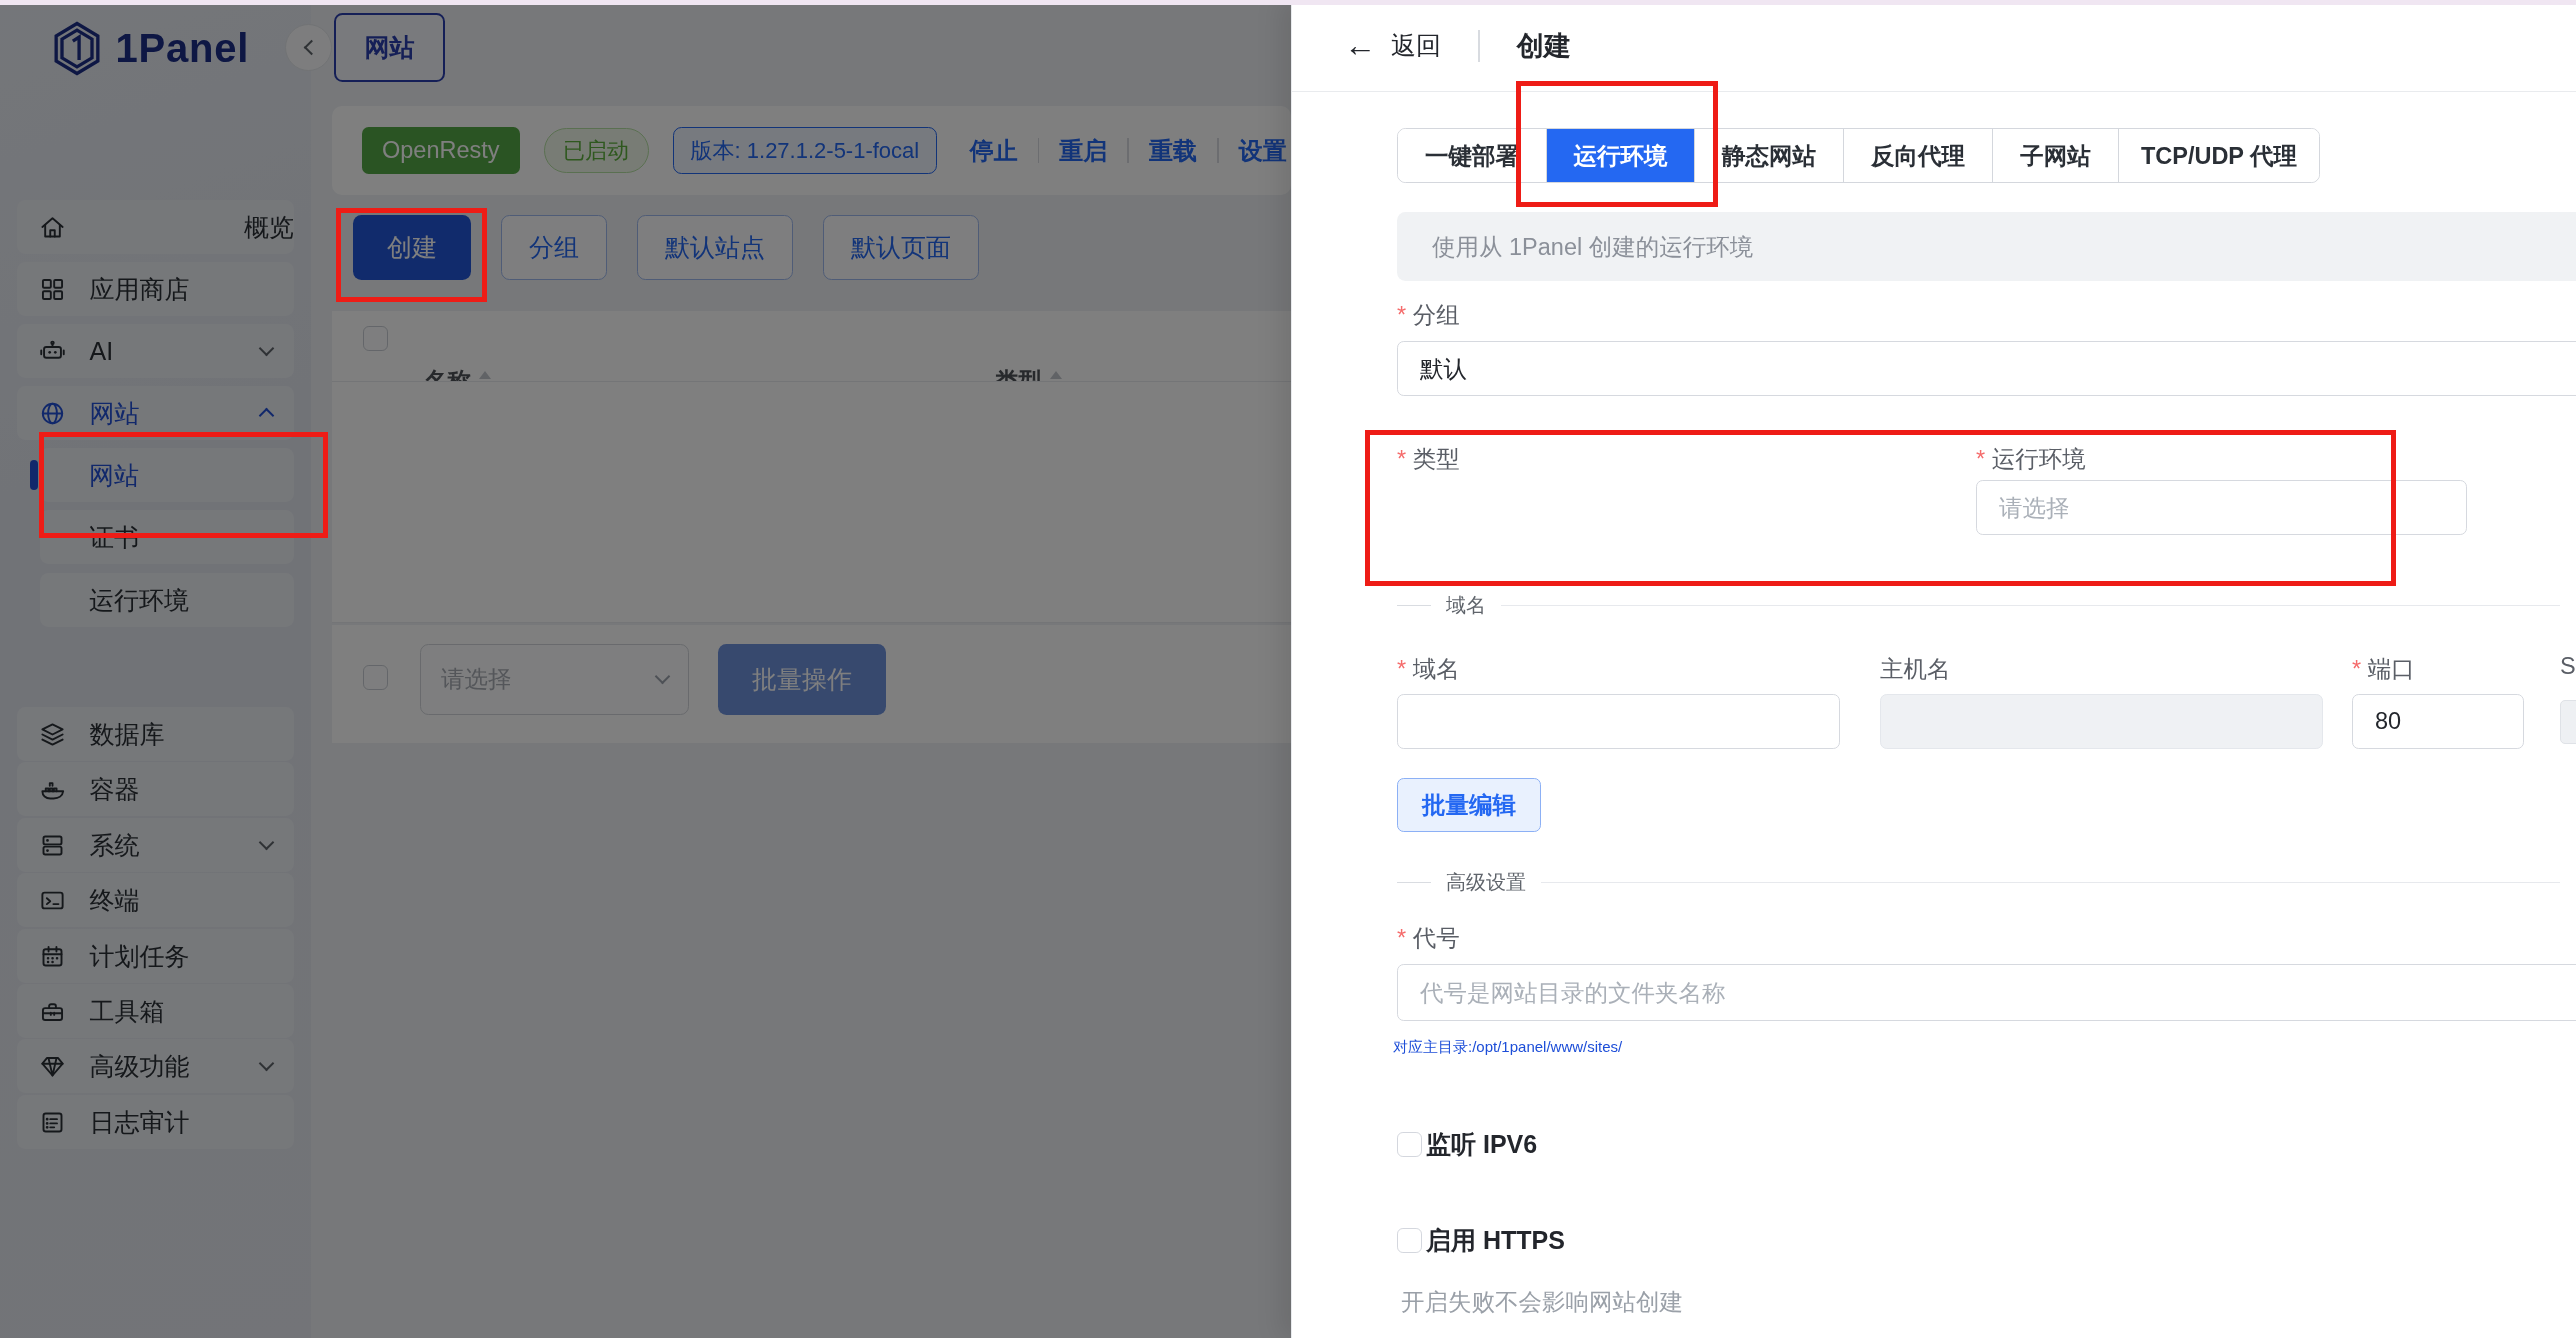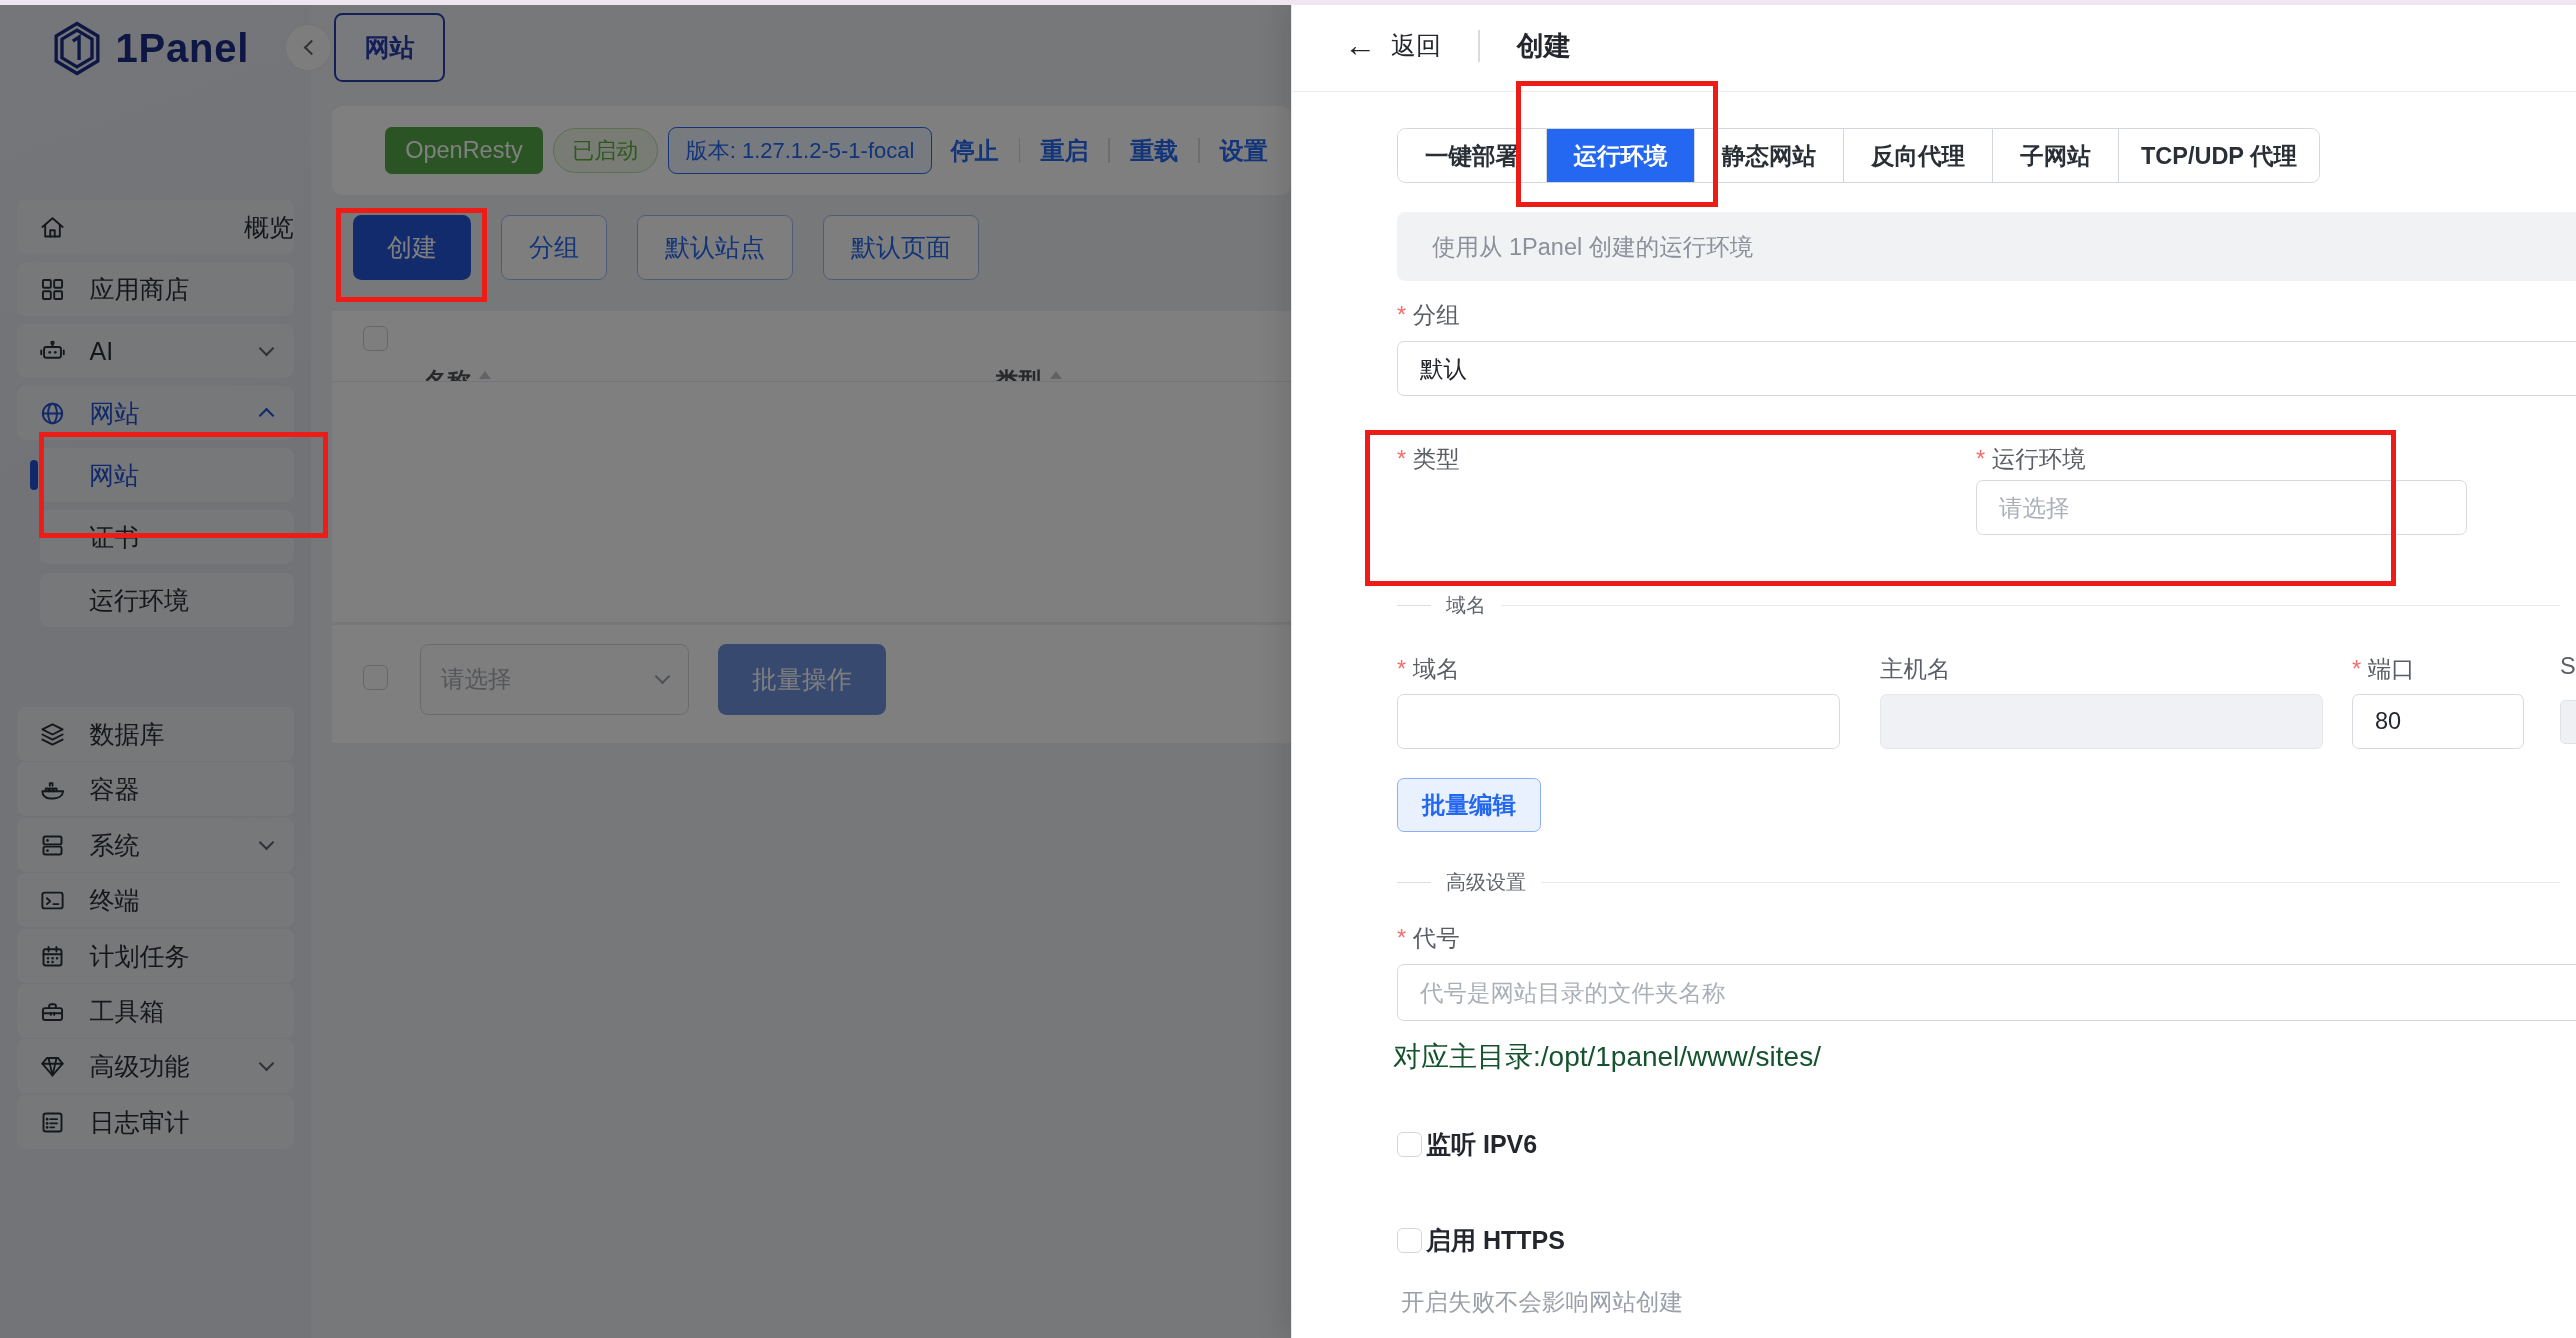--- a/index.html
+++ b/index.html
@@ -32,21 +32,21 @@
   .side-item .s-chev { margin-left:auto; margin-right:22px; }
   .side-item.active { color:#2250d6; }
   .sub-pill { position:absolute; left:-10px; top:11.8px; width:7.6px; height:30px; border-radius:4.2px; background:#2250d6; }
 
   .content { position:absolute; left:311px; top:0; right:0; bottom:0; }
   .top-tab { position:absolute; left:334px; top:13.4px; width:111px; height:69px; border:2.5px solid #2b3fae;
              border-radius:8.4px; background:#f3f5fa; color:#2b3fae; font-size:25px; font-weight:bold;
              display:flex; align-items:center; justify-content:center; }
 
   .svc-card { position:absolute; left:332px; top:106px; width:959px; height:89px; background:#fff;
-              border-radius:10px; display:flex; align-items:center; padding-left:30px; gap:10px;justify-content:center; }
+              border-radius:10px; display:flex; align-items:center; padding-left:30px; gap:24px; }
   .svc-badge { background:#55a846; color:#fff; font-size:23.5px; padding:10px 20px; border-radius:6.7px; }
   .svc-status { background:#f0f9eb; border:1.7px solid #b5e0a2; color:#5fb13f; font-size:22px; padding:6.7px 18.5px; border-radius:839px; }
   .svc-version { background:#eef4ff; border:1.7px solid #2468f2; color:#2468f2; font-size:22px; padding:7.6px 17px; border-radius:8.4px; }
   .svc-actions { display:flex; align-items:center; gap:20px; margin-left:8.4px; }
   .svc-link { color:#2468f2; font-size:24px; font-weight:bold; }
   .svc-sep { width:1.7px; height:25px; background:#d8dbe0; }
 
   .btn-row { position:absolute; left:353px; top:215px; display:flex; gap:30px; }
   .btn { height:65px; border-radius:8.4px; font-size:25px; display:flex; align-items:center; justify-content:center; padding:0 27px; }
   .btn.primary { background:#2357d8; color:#fff; min-width:118px; }
@@ -99,21 +99,21 @@
 
   .sec-div { position:absolute; display:flex; align-items:center; }
   .sec-div .short { width:34px; height:1.7px; background:#d9dce1; }
   .sec-div .txt { font-size:20px; color:#5f646b; margin:0 15px; }
   .sec-div .long { height:1.7px; background:#e7e9ed; flex:1; }
 
   .batch-edit { position:absolute; left:105px; top:778px; width:144px; height:54px; background:#e9f1fe;
                 border:1.7px solid #8cb0f5; border-radius:6.7px; color:#2468f2; font-size:23.5px; font-weight:600;
                 display:flex; align-items:center; justify-content:center; }
 
-  .help { position:absolute; font-size:28px; color:#14532d; }
+  .help { position:absolute; font-size:15px; color:#1d4ed8; }
   .d-check { position:absolute; display:flex; align-items:center; gap:4px; }
   .d-check .checkbox { background:#fff; border-color:#d4d7de; }
   .d-check .c-label { font-size:25px; font-weight:600; color:#23262c; }
 
   .ssl-mini { position:absolute; left:1268px; top:700px; width:59px; height:44px; background:#eef0f3;
               border:1.7px solid #dfe2e7; border-radius:5px; }
 
   
   .redbox { position:absolute; border:5.9px solid #ee1c16; z-index:50; }
   .topstrip { position:absolute; left:0; top:0; width:2576px; height:5px; background:#f0e6f2; z-index:55; }

